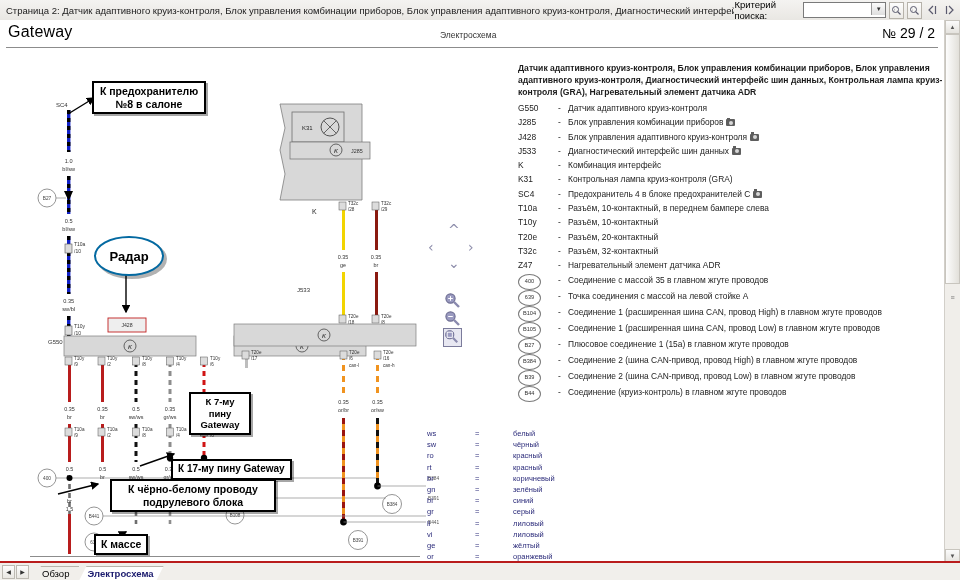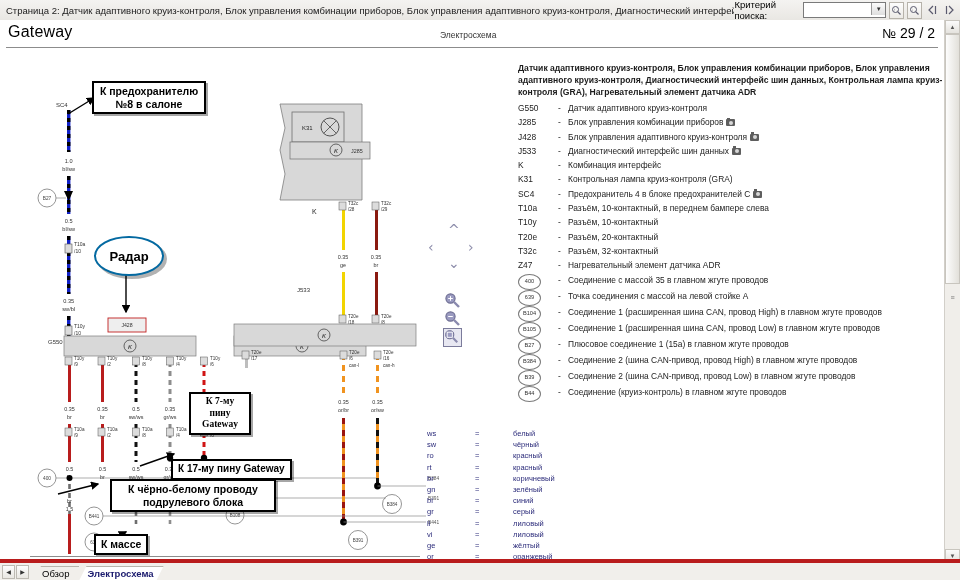--- a/index.html
+++ b/index.html
@@ -133,21 +133,21 @@
     position:absolute;left:0;top:14px;width:15px;height:250px;
     background:linear-gradient(90deg,#fdfdfd,#e2e0da);border:1px solid #c8c5be;box-sizing:border-box;
   }
   .sc-mid{position:absolute;left:0;top:270px;width:15px;height:14px;display:flex;
     align-items:center;justify-content:center;font-size:7px;color:#777;}
   .sc-bot{position:absolute;left:0;bottom:0;}
 
   
   .tabbar{
     position:absolute;left:0;bottom:0;width:960px;height:17px;
-    background:#f1efeb;border-top:4px solid #b91c1c;display:flex;align-items:center;
+    background:#f1efeb;border-top:2px solid #b91c1c;display:flex;align-items:center;
     font-size:9.5px;
   }
   .navbtns{display:flex;align-items:center;margin-left:2px;gap:1px;}
   .nbtn{
     width:11px;height:12px;border:1px solid #bdbab3;background:linear-gradient(#fdfdfd,#e9e7e2);
     display:flex;align-items:center;justify-content:center;font-size:6px;color:#333;
   }
   .tabs{display:flex;align-items:flex-end;margin-left:5px;height:17px;}
   .tab{
     padding:1px 10px 1px 8px;font-size:9.5px;color:#000;position:relative;
@@ -606,21 +606,21 @@
         <line x1="134" y1="412" x2="168" y2="400" stroke="#000" stroke-width="1.4" marker-end="url(#ar)"></line>
         <line x1="52" y1="440" x2="92" y2="430" stroke="#000" stroke-width="1.4" marker-end="url(#ar)"></line>
         <line x1="96" y1="490" x2="120" y2="478" stroke="#000" stroke-width="1.4" marker-end="url(#ar)"></line>
         <line x1="25" y1="520" x2="40" y2="506" stroke="#000" stroke-width="1.4" marker-end="url(#ar)"></line>
         <line x1="168" y1="440" x2="140" y2="442" stroke="#000" stroke-width="1.4" marker-end="url(#ar)"></line>
       </svg>
 
       <div class="callout" style="left:86px;top:27px;width:100px;">К предохранителю
 №8 в салоне</div>
       <div class="oval" style="left:88px;top:182px;width:66px;height:36px;">Радар</div>
-      <div class="callout" style="left:183px;top:338px;width:48px;font-size:9.5px;line-height:11.5px;font-family:Liberation Serif, serif;">К 7-му
+      <div class="callout" style="left:183px;top:338px;width:48px;font-size:9.5px;line-height:11.5px;">К 7-му
 пину
 Gateway</div>
       <div class="callout" style="left:165px;top:405px;font-size:10px;">К 17-му пину Gateway</div>
       <div class="callout" style="left:104px;top:425px;width:152px;">К чёрно-белому проводу
 подрулевого блока</div>
       <div class="callout" style="left:88px;top:480px;">К массе</div>
     </div>
 
     <div class="colorlegend">
       <div id="clrows">

